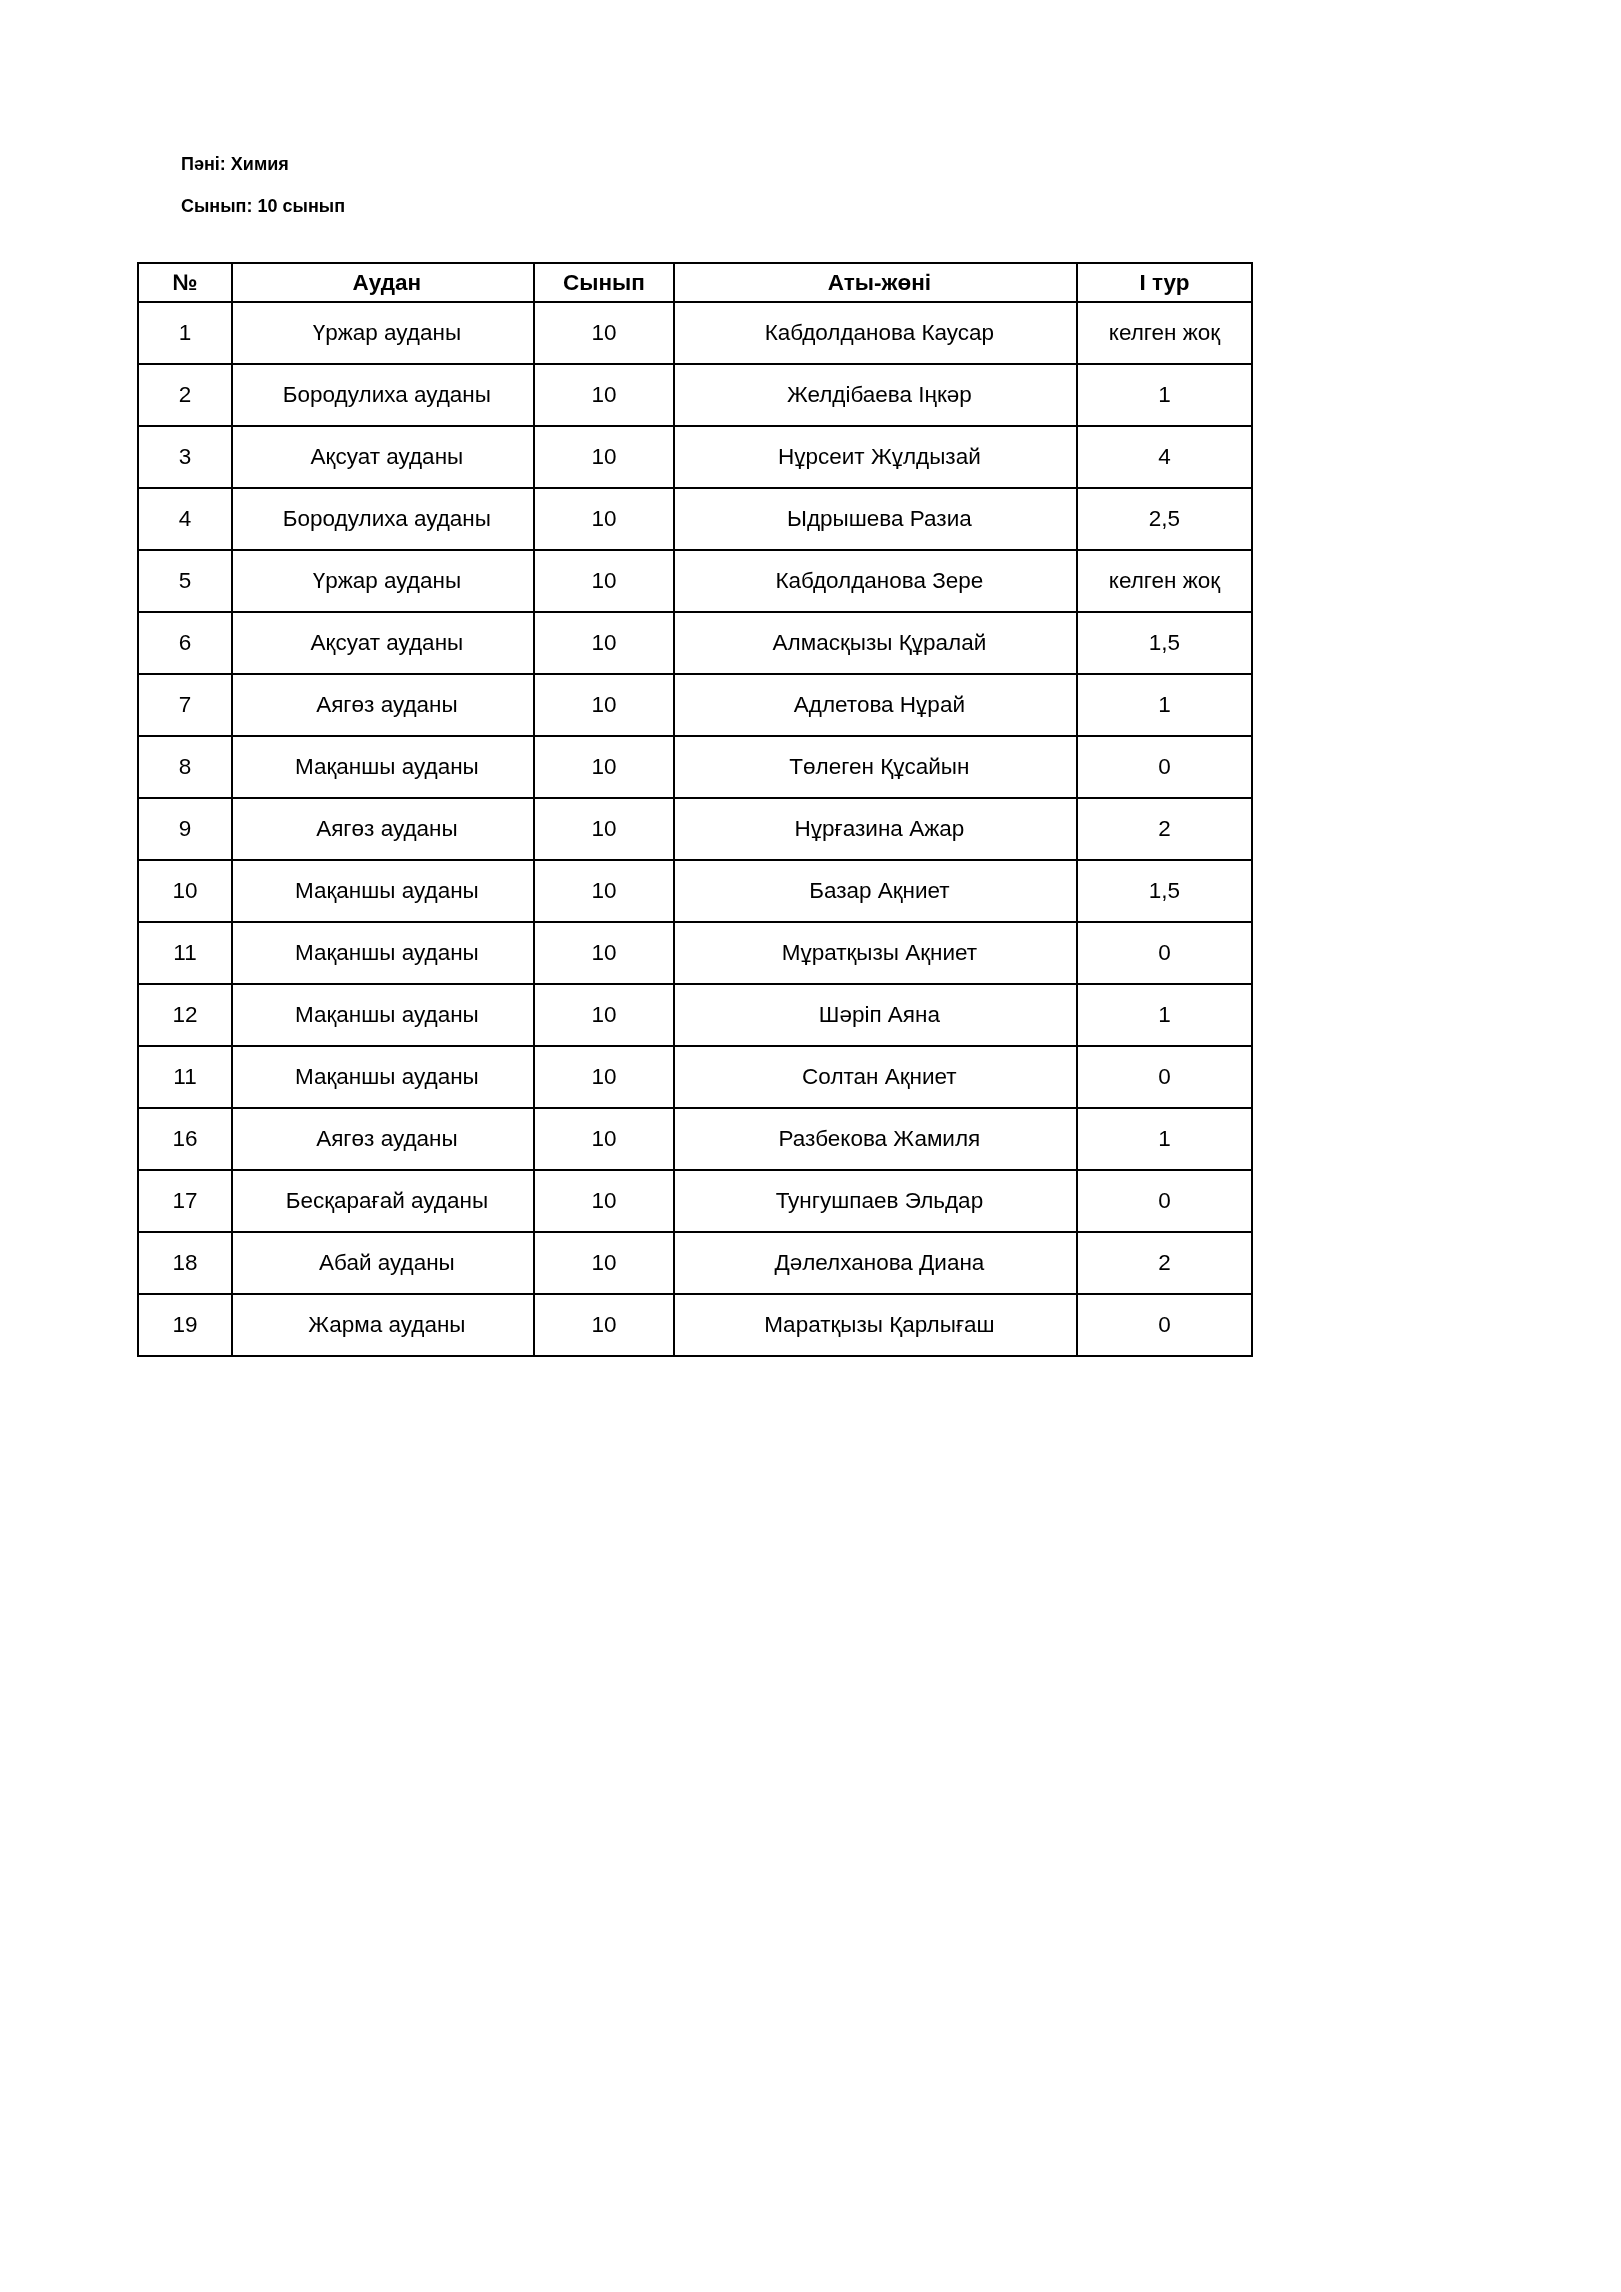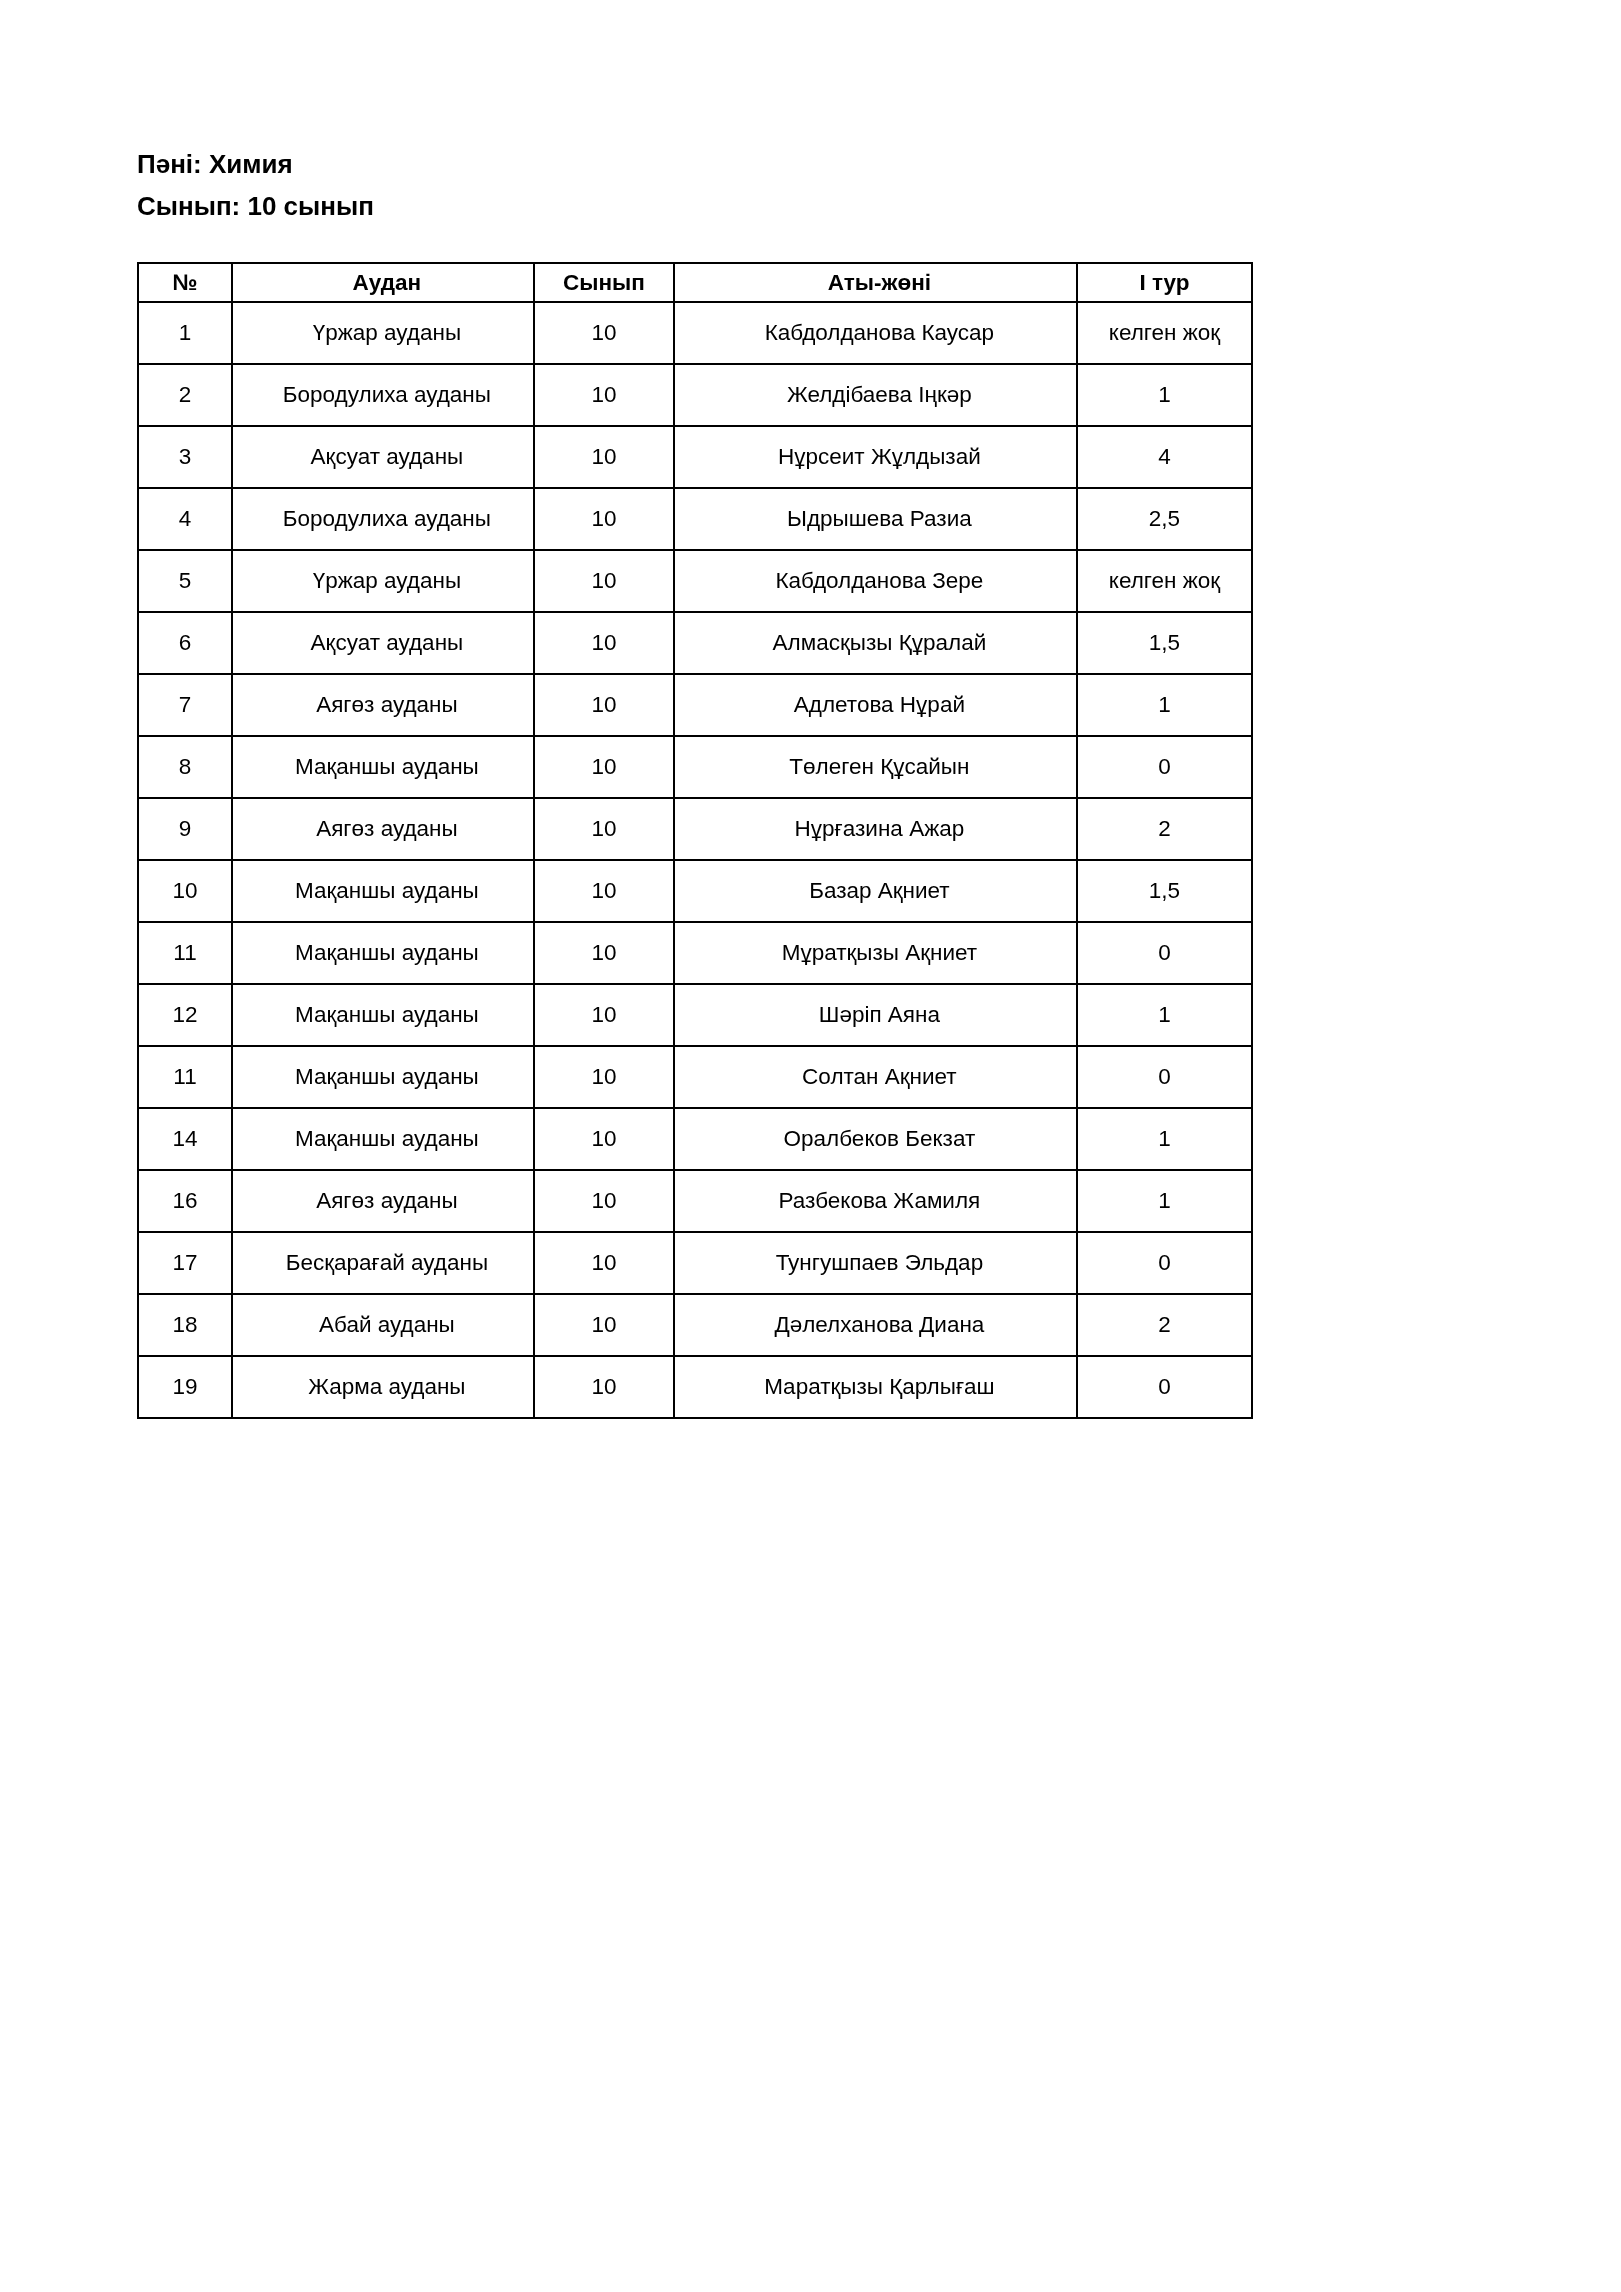--- a/index.html
+++ b/index.html
@@ -15,23 +15,24 @@
     position: relative;
     overflow: hidden;
   }
   .doc {
     position: absolute;
     left: 137px;
     top: 143px;
   }
   .title-line {
     font-weight: bold;
-    font-size: 26px;
+    font-size: 18px;
     line-height: 42px;
     white-space: nowrap;
+    margin-left: 44px;
   }
   table.results {
     border-collapse: collapse;
     table-layout: fixed;
     margin-top: 35px;
   }
   table.results col.c-no       { width: 94px;  }
   table.results col.c-district { width: 302px; }
   table.results col.c-grade    { width: 140px; }
   table.results col.c-name     { width: 403px; }
@@ -166,27 +167,20 @@
           <td class="ac">1</td>
         </tr>
         <tr>
           <td class="ac">11</td>
           <td class="al">Мақаншы ауданы</td>
           <td class="ac">10</td>
           <td class="al">Солтан Ақниет</td>
           <td class="ac">0</td>
         </tr>
         <tr>
-          <td class="ac">14</td>
-          <td class="al">Мақаншы ауданы</td>
-          <td class="ac">10</td>
-          <td class="al">Оралбеков Бекзат</td>
-          <td class="ac">1</td>
-        </tr>
-        <tr>
           <td class="ac">16</td>
           <td class="al">Аягөз ауданы</td>
           <td class="ac">10</td>
           <td class="al">Разбекова Жамиля</td>
           <td class="ac">1</td>
         </tr>
         <tr>
           <td class="ac">17</td>
           <td class="al">Бесқарағай ауданы</td>
           <td class="ac">10</td>

